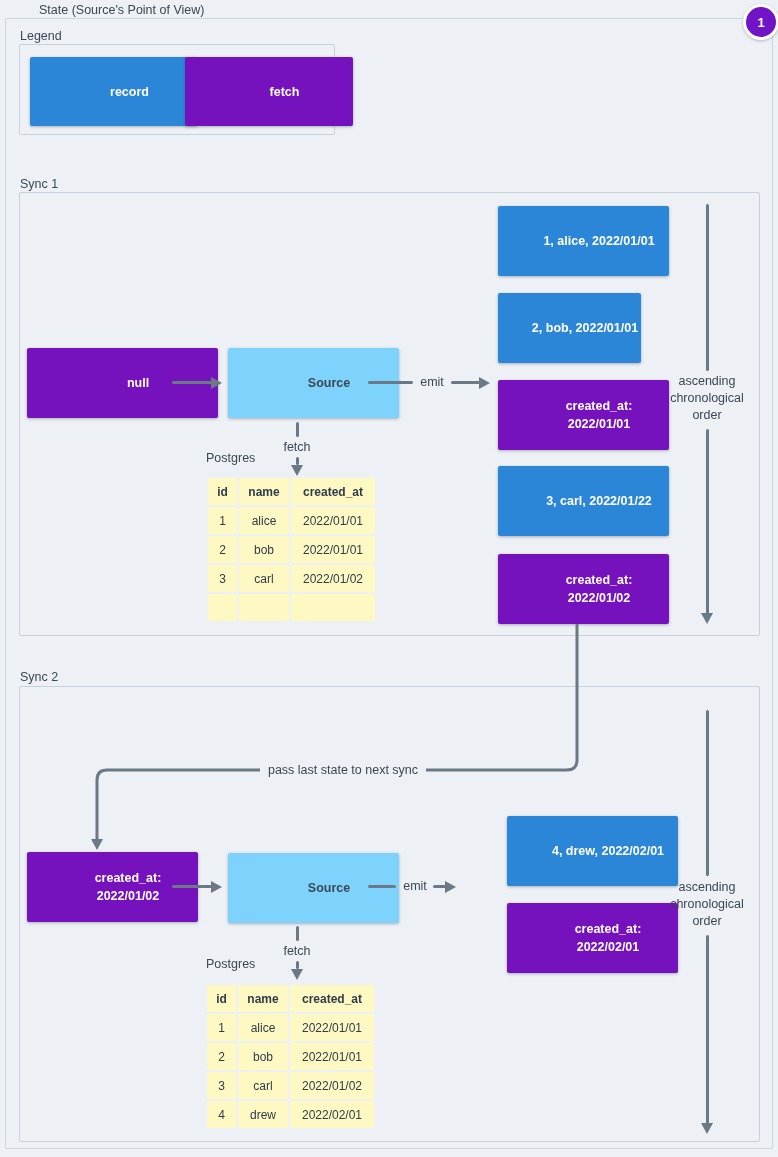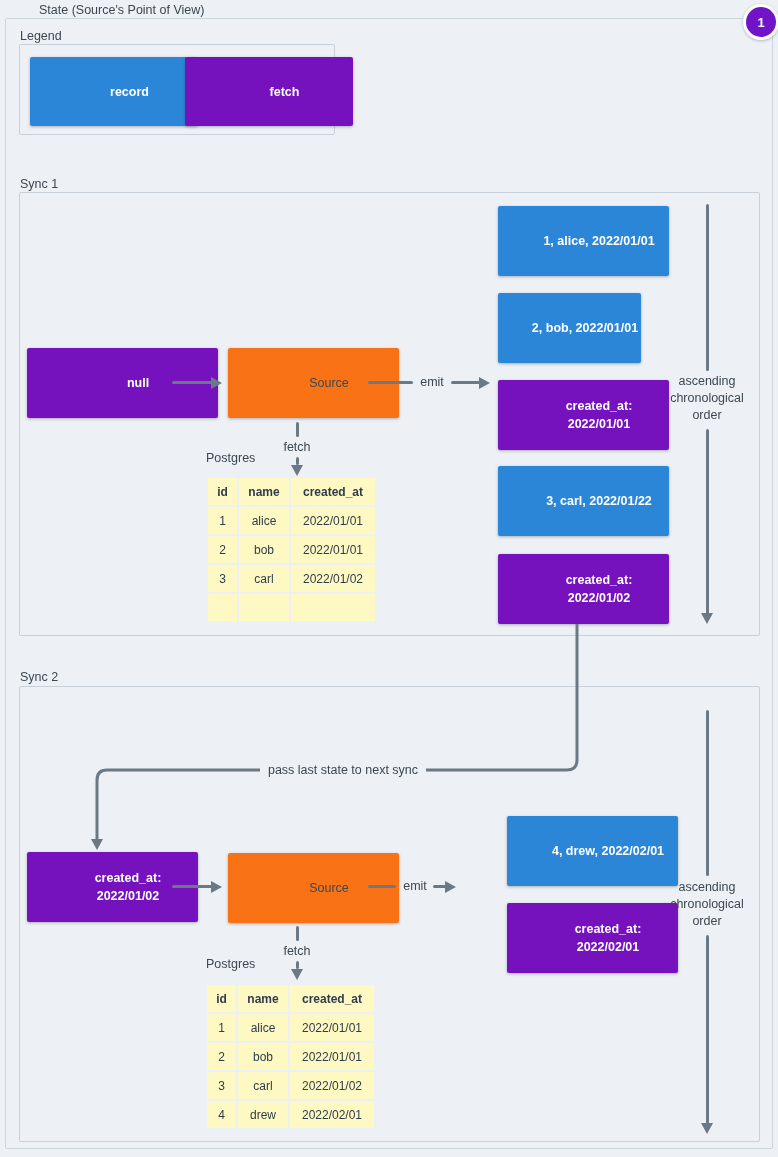--- a/index.html
+++ b/index.html
@@ -13,21 +13,21 @@
   }
   .panel{position:absolute;border:1.5px solid var(--panel-border);border-radius:2px;}
   .lbl{position:absolute;font-size:12.5px;color:var(--text);white-space:nowrap;}
   .node{
     position:absolute;display:flex;align-items:center;justify-content:center;
     border-radius:2px;color:#fff;font-weight:bold;font-size:12.5px;line-height:18px;
     text-align:center;white-space:pre-line;box-shadow:0 1px 3px rgba(45,55,70,.35);padding-left:31px;
   }
   .node.record{background:var(--record);}
   .node.state{background:var(--state);}
-  .node.source{background:#f97316;color:var(--text);font-weight:normal;}
+  .node.source{background:#7dd3fc;color:var(--text);font-weight:bold;}
   .hline{position:absolute;height:3px;background:var(--line);border-radius:2px;}
   .vline{position:absolute;width:3px;background:var(--line);border-radius:2px;}
   .head-right{position:absolute;width:0;height:0;border-top:6px solid transparent;
     border-bottom:6px solid transparent;border-left:11px solid var(--line);}
   .head-down{position:absolute;width:0;height:0;border-left:6px solid transparent;
     border-right:6px solid transparent;border-top:11px solid var(--line);}
   .table{
     position:absolute;display:grid;grid-template-columns:29px 50px 84px;
     grid-auto-rows:27px;gap:2px;
   }

